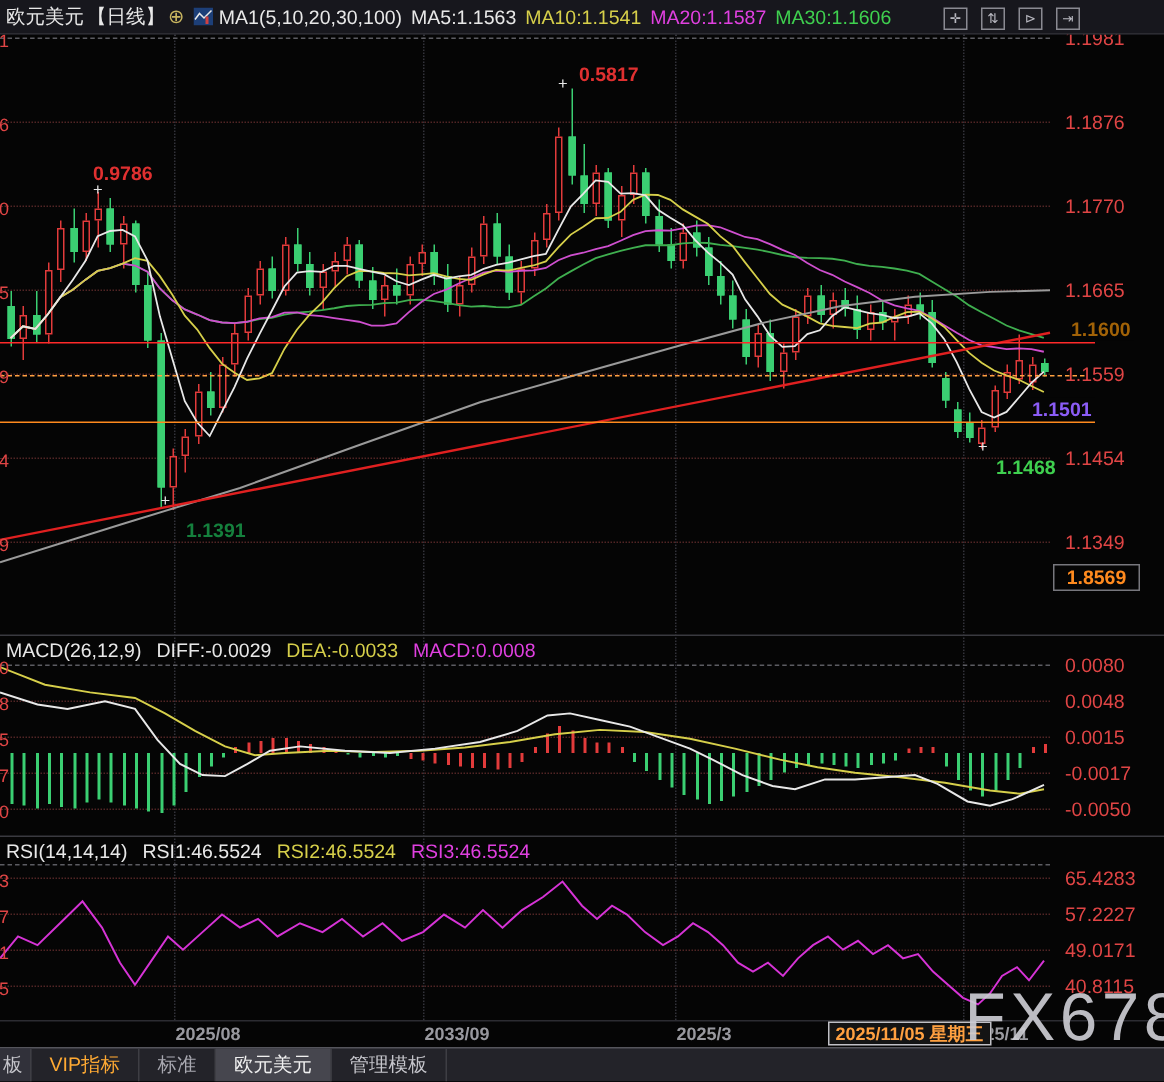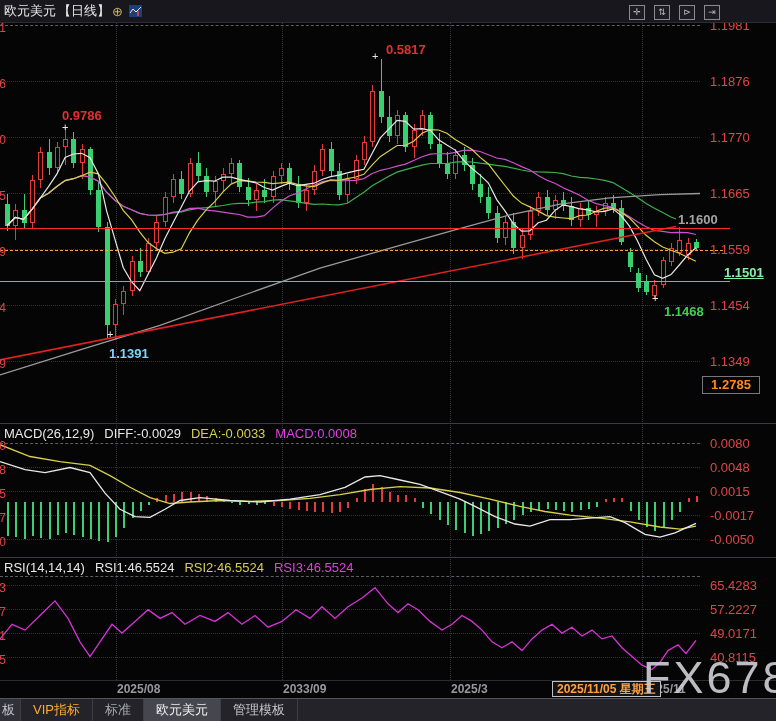--- a/index.html
+++ b/index.html
@@ -46,20 +46,21 @@
     <span style="color:#e8e8e8;margin-left:4px;">欧元美元</span>
     <span style="color:#e8e8e8;margin-left:-4px;">【日线】</span>
     <span style="color:#c8b560;margin-left:-4px;">⊕</span>
     <span style="margin-right:4px;">
       <svg width="13" height="12" style="position:static;display:block;">
         <rect x="0" y="0" width="13" height="12" fill="#1d3f78"></rect>
         <polyline points="1,8 4,4 7,7 12,2" stroke="#e8e8e8" stroke-width="1" fill="none"></polyline>
         <rect x="8" y="6" width="2" height="5" fill="#d04040"></rect>
       </svg>
     </span>
+    <span id="hdr-ma"><span style="color: rgb(232, 232, 232);">MA1(5,10,20,30,100)</span><span style="color: rgb(232, 232, 232);">MA5:1.1563</span><span style="color: rgb(214, 207, 74);">MA10:1.1541</span><span style="color: rgb(224, 64, 224);">MA20:1.1587</span><span style="color: rgb(63, 208, 79);">MA30:1.1606</span></span>
     <span style="flex:1;"></span>
     <span id="hdr-icons" style="margin-right:50px;"><span class="icon-box">✛</span><span class="icon-box">⇅</span><span class="icon-box">⊳</span><span class="icon-box">⇥</span></span>
   </div>
 
   <div class="abs" style="left:0;top:423px;width:776px;height:1px;background:#3a3a40;z-index:7;"></div>
   <div class="abs" style="left:0;top:557px;width:776px;height:1px;background:#3a3a40;z-index:7;"></div>
   <div class="abs" style="left:0;top:680px;width:776px;height:1px;background:#2c2c32;z-index:7;"></div>
 
   <div class="abs" id="macd-row" style="left:4px;top:426px;font-size:13px;white-space:nowrap;z-index:20;"><span style="color: rgb(232, 232, 232); margin-right: 10px;">MACD(26,12,9)</span><span style="color: rgb(232, 232, 232); margin-right: 10px;">DIFF:-0.0029</span><span style="color: rgb(214, 207, 74); margin-right: 10px;">DEA:-0.0033</span><span style="color: rgb(224, 64, 224); margin-right: 10px;">MACD:0.0008</span></div>
 
@@ -131,25 +132,25 @@
       <div class="abs hgrid" style="left: 0px; top: 609px; width: 700px;"></div>
       <div class="abs axis-lab" style="left: 710px; top: 602px;">57.2227</div>
       <div class="abs clip-lab" style="left: 0px; top: 602px; height: 14px;"><span>57.2227</span></div>
       <div class="abs hgrid" style="left: 0px; top: 633px; width: 700px;"></div>
       <div class="abs axis-lab" style="left: 710px; top: 626px;">49.0171</div>
       <div class="abs clip-lab" style="left: 0px; top: 626px; height: 14px;"><span>49.0171</span></div>
       <div class="abs hgrid" style="left: 0px; top: 657px; width: 700px;"></div>
       <div class="abs axis-lab" style="left: 710px; top: 650px;">40.8115</div>
       <div class="abs clip-lab" style="left: 0px; top: 650px; height: 14px;"><span>40.8115</span></div>
       <div class="abs lvl" style="left: 0px; top: 228px; width: 730px; border-top: 1px solid rgb(255, 42, 42);"></div>
-      <div class="abs lbl-big" style="left: 676px; top: 212px; color: #a3a3a3;">1.1600</div>
+      <div class="abs lbl-big" style="left: 712px; top: 212px; color: #a16207;">1.1600</div>
       <div class="abs lvl" style="left: 0px; top: 281px; width: 730px; border-top: 1px solid rgb(255, 138, 30);"></div>
-      <div class="abs lbl-big" style="left: 722px; top: 265px; color: #86efac; text-decoration: underline;">1.1501</div>
+      <div class="abs lbl-big" style="left: 686px; top: 265px; color: #8b5cf6;">1.1501</div>
       <div class="abs lvl" style="left: 0px; top: 250px; width: 723px; border-top: 1px dashed rgb(255, 160, 64);"></div>
-      <div class="abs" style="left: 702px; top: 376.067px; width: 56px; height: 16px; border: 1px solid rgb(119, 119, 125); color: rgb(255, 138, 30); font-size: 13px; font-weight: bold; text-align: center; line-height: 16px; z-index: 21;">1.2785</div>
+      <div class="abs" style="left: 702px; top: 376.067px; width: 56px; height: 16px; border: 1px solid rgb(119, 119, 125); color: rgb(255, 138, 30); font-size: 13px; font-weight: bold; text-align: center; line-height: 16px; z-index: 21;">1.8569</div>
       <div class="abs candle-wick" style="left: 7px; top: 193.533px; height: 37.3333px; background: rgb(59, 207, 114);"></div>
       <div class="abs candle-body" style="left: 5px; top: 204.2px; width: 5px; height: 21.3333px; background: rgb(59, 207, 114); border: 1px solid rgb(59, 207, 114);"></div>
       <div class="abs candle-wick" style="left: 15.3px; top: 204.2px; height: 35.7333px; background: rgb(226, 59, 59);"></div>
       <div class="abs candle-body" style="left: 13.3px; top: 209.533px; width: 5px; height: 16px; border: 1px solid rgb(226, 59, 59); background: rgb(5, 5, 5);"></div>
       <div class="abs candle-wick" style="left: 23.6px; top: 193.533px; height: 34.6667px; background: rgb(59, 207, 114);"></div>
       <div class="abs candle-body" style="left: 21.6px; top: 209.533px; width: 5px; height: 13.3333px; background: rgb(59, 207, 114); border: 1px solid rgb(59, 207, 114);"></div>
       <div class="abs candle-wick" style="left: 31.9px; top: 174.867px; height: 54.4px; background: rgb(226, 59, 59);"></div>
       <div class="abs candle-body" style="left: 29.9px; top: 180.2px; width: 5px; height: 42.6667px; border: 1px solid rgb(226, 59, 59); background: rgb(5, 5, 5);"></div>
       <div class="abs candle-wick" style="left: 40.2px; top: 147.133px; height: 41.0667px; background: rgb(226, 59, 59);"></div>
       <div class="abs candle-body" style="left: 38.2px; top: 152.467px; width: 5px; height: 27.7333px; border: 1px solid rgb(226, 59, 59); background: rgb(5, 5, 5);"></div>
@@ -414,18 +415,18 @@
         <polyline points="0.0,374.9 80.0,349.8 160.0,325.3 240.0,296.5 320.0,268.2 400.0,245.3 455.0,229.8 510.0,214.9 560.0,204.2 610.0,197.8 660.0,194.6 700.0,193.5" fill="none" stroke="#9a9a9a" stroke-width="1.3" clip-path="url(#cm)"></polyline>
         <polyline points="0.0,359.9 700.0,221.8" fill="none" stroke="#e02020" stroke-width="1.6" clip-path="url(#cm)"></polyline>
         <polyline points="0.0,444.7 30.0,456.5 60.0,461.6 90.0,465.3 110.0,475.6 130.0,487.3 150.0,497.6 170.0,503.5 190.0,502.0 220.0,500.5 250.0,501.3 280.0,500.5 310.0,498.3 340.0,494.7 370.0,489.5 400.0,486.6 430.0,488.0 460.0,492.5 490.0,499.1 520.0,506.4 545.0,511.5 570.0,515.2 600.0,518.2 630.0,521.8 660.0,527.0 680.0,529.2 696.0,526.2" fill="none" stroke="#d6cf4a" stroke-width="1.3" clip-path="url(#cd)"></polyline>
         <polyline points="0.0,461.6 25.0,469.7 45.0,472.6 70.0,467.5 90.0,472.6 105.0,493.2 120.0,509.3 135.0,516.7 150.0,517.4 165.0,509.3 180.0,500.5 200.0,497.6 230.0,500.5 260.0,502.0 290.0,499.1 320.0,494.7 345.0,487.3 365.0,477.0 380.0,475.6 400.0,480.0 420.0,484.4 440.0,491.7 460.0,499.1 475.0,506.4 495.0,516.7 515.0,524.0 530.0,526.2 550.0,519.6 570.0,519.6 590.0,518.2 610.0,516.7 625.0,522.6 645.0,534.3 660.0,537.2 675.0,532.8 696.0,523.3" fill="none" stroke="#e8e8e8" stroke-width="1.3" clip-path="url(#cd)"></polyline>
         <polyline points="0.0,638.9 12.0,624.3 25.0,630.1 40.0,615.5 55.0,600.9 68.0,618.4 80.0,641.8 90.0,656.5 102.0,638.9 112.0,624.3 122.0,633.1 135.0,621.4 148.0,609.7 160.0,618.4 172.0,612.6 185.0,624.3 200.0,615.5 215.0,621.4 228.0,612.6 242.0,624.3 255.0,615.5 268.0,627.2 282.0,621.4 296.0,609.7 310.0,618.4 322.0,606.7 335.0,618.4 348.0,606.7 362.0,598.0 375.0,587.7 388.0,603.8 398.0,612.6 408.0,603.8 418.0,609.7 430.0,621.4 442.0,630.1 452.0,624.3 462.0,615.5 472.0,621.4 482.0,630.1 492.0,641.8 502.0,647.7 512.0,641.8 522.0,650.6 532.0,638.9 542.0,630.1 552.0,624.3 562.0,633.1 572.0,627.2 582.0,636.0 592.0,630.1 602.0,638.9 612.0,636.0 622.0,647.7 632.0,656.5 642.0,665.2 652.0,669.6 660.0,662.3 668.0,650.6 678.0,644.8 686.0,653.5 696.0,640.4" fill="none" stroke="#d633d6" stroke-width="1.3" clip-path="url(#cr)"></polyline>
       </svg>
       <div class="abs anno" style="left: 62px; top: 108px; color: rgb(224, 48, 48);">0.9786</div>
       <div class="abs plusmark" style="left: 62px; top: 121px;">+</div>
       <div class="abs anno" style="left: 386px; top: 42px; color: rgb(224, 48, 48);">0.5817</div>
       <div class="abs plusmark" style="left: 372px; top: 50px;">+</div>
-      <div class="abs anno" style="left: 109px; top: 346px; color: #7dd3fc;">1.1391</div>
+      <div class="abs anno" style="left: 124px; top: 346px; color: #15803d;">1.1391</div>
       <div class="abs plusmark" style="left: 107px; top: 328px;">+</div>
       <div class="abs anno" style="left: 664px; top: 304px; color: rgb(63, 208, 79);">1.1468</div>
       <div class="abs plusmark" style="left: 652px; top: 292px;">+</div>
     </div>
 </div>
 
 </body></html>

